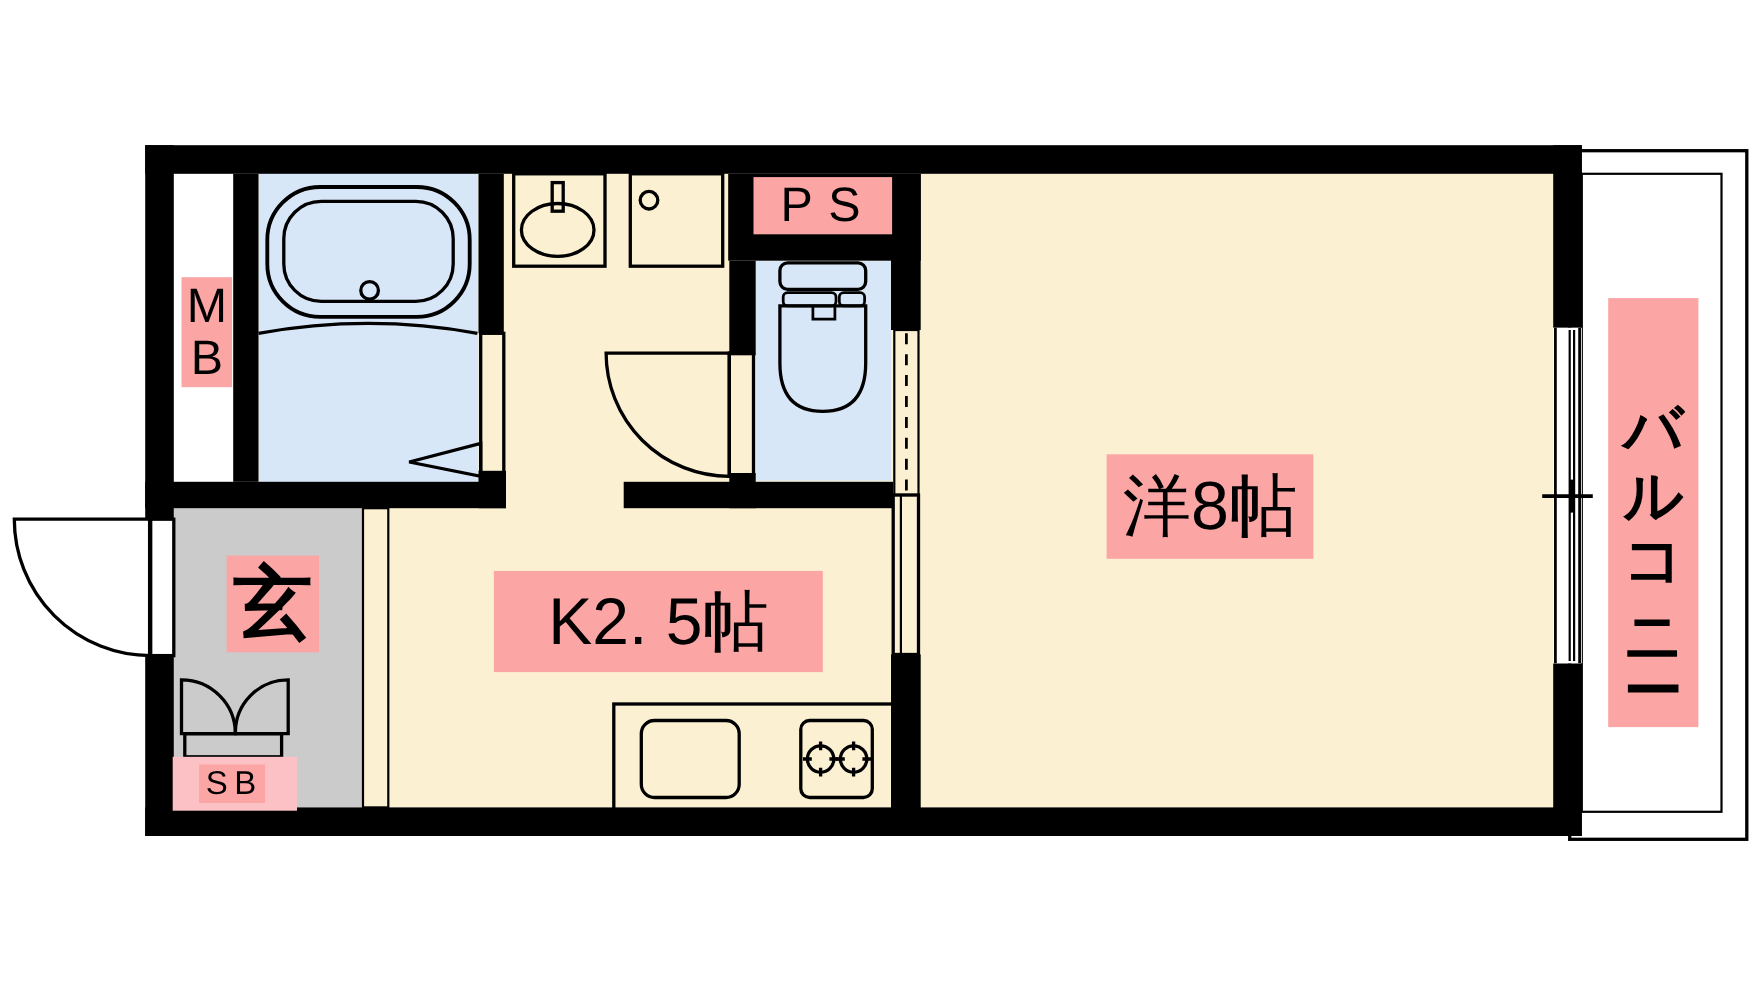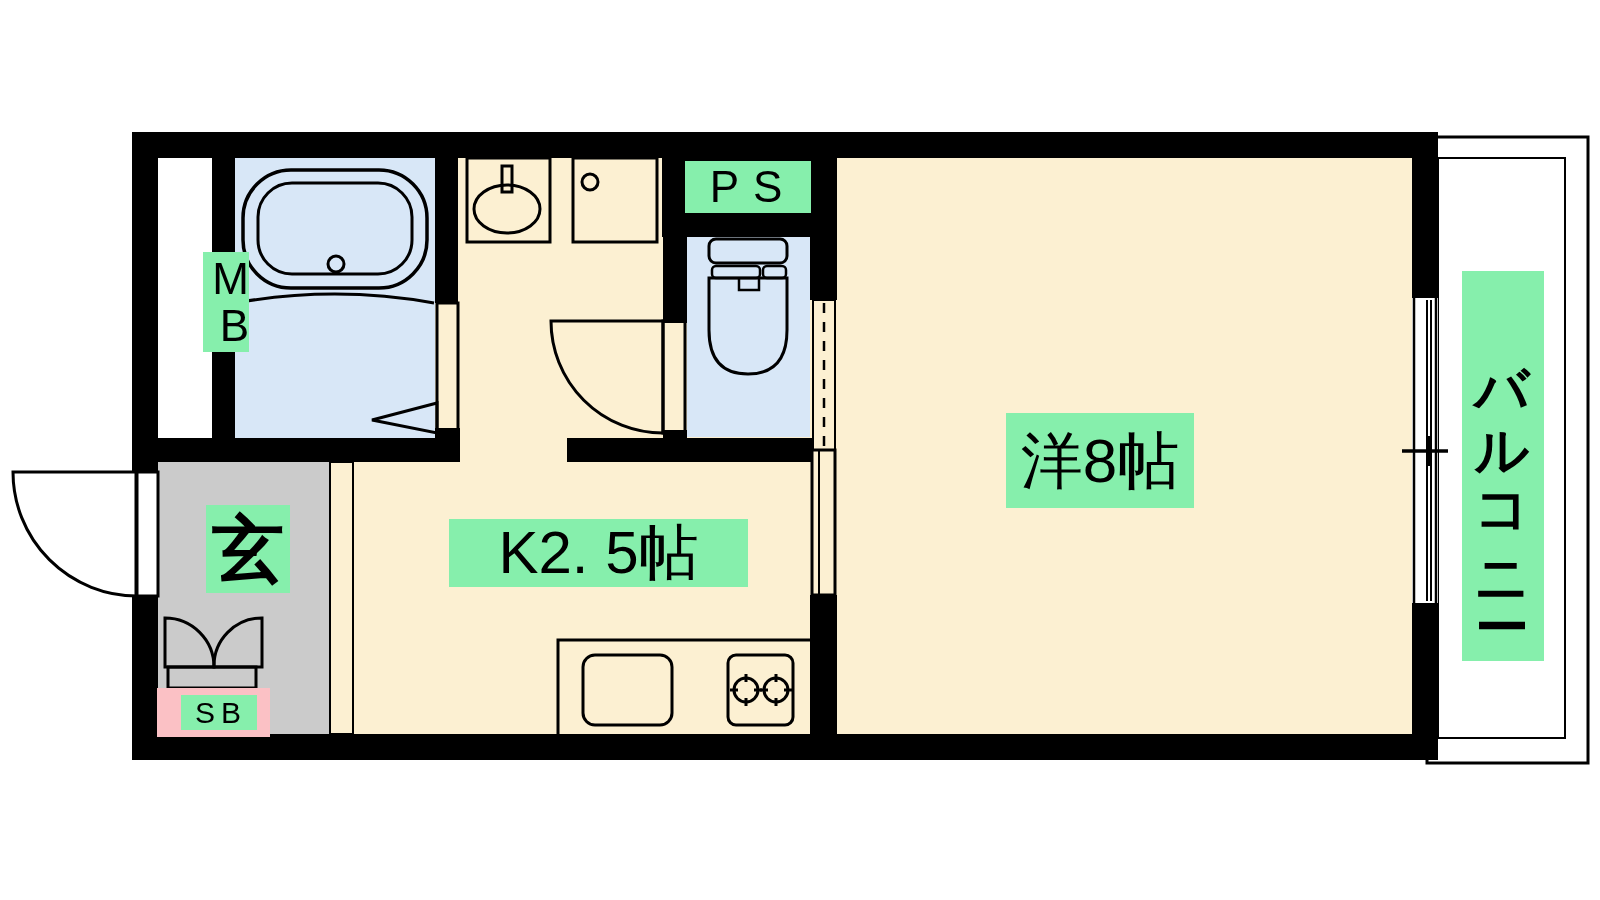--- a/index.html
+++ b/index.html
@@ -15,36 +15,36 @@
   .floor-beige{fill:var(--floor,#FCF0D2);}
   .floor-blue{fill:var(--sanitary,#D8E7F7);}
   .gray-genkan{fill:var(--entrance_floor,#CBCBCB);}
   .gray-balcony{fill:var(--balcony_floor,#D2D2D2);}
   .fill-pink{fill:var(--shoe_box,#FBC1C5);}
   .fill-lav{fill:var(--kitchen_counter,#EADFF3);}
   .white{fill:#ffffff;}
   .ln{fill:none;stroke:#000;}
   .label{
     position:absolute;
-    background:#86efac;
+    background:#fca5a5;
     color:#000;
     display:flex;align-items:center;justify-content:center;
     line-height:1.0;
     white-space:nowrap;
   }
   .label-mb{
     left:165px;top:252px;width:46px;height:100px;
     font-size:44px;line-height:47px;
     word-break:break-all;white-space:normal;
-    text-align:right;font-weight:500;margin-left:38px;
+    text-align:center;font-weight:500;
   }
   .label-ps{left:685px;top:161px;width:126px;height:52px;font-size:44px;letter-spacing:14px;padding-left:10px;box-sizing:border-box;}
   .label-genkan{left:206px;top:505px;width:84px;height:88px;font-size:72px;font-weight:600;}
-  .label-sb{left:181px;top:695px;width:76px;height:35px;font-size:30px;letter-spacing:6px;padding-left:4px;box-sizing:border-box;font-weight:500;}
-  .label-kitchen{left:449px;top:519px;width:299px;height:68px;font-size:60px;font-weight:500;}
+  .label-sb{left:181px;top:695px;width:60px;height:35px;font-size:30px;letter-spacing:6px;padding-left:4px;box-sizing:border-box;font-weight:500;}
+  .label-kitchen{left:449px;top:519px;width:299px;height:92px;font-size:60px;font-weight:500;}
   .label-western{left:1006px;top:413px;width:188px;height:95px;font-size:62px;font-weight:400;}
   .label-balcony{
     left:1462px;top:271px;width:82px;height:390px;
     font-size:54px;font-weight:600;
     writing-mode:vertical-rl;
     letter-spacing:6px;
   }
 </style>
 </head>
 <body>

